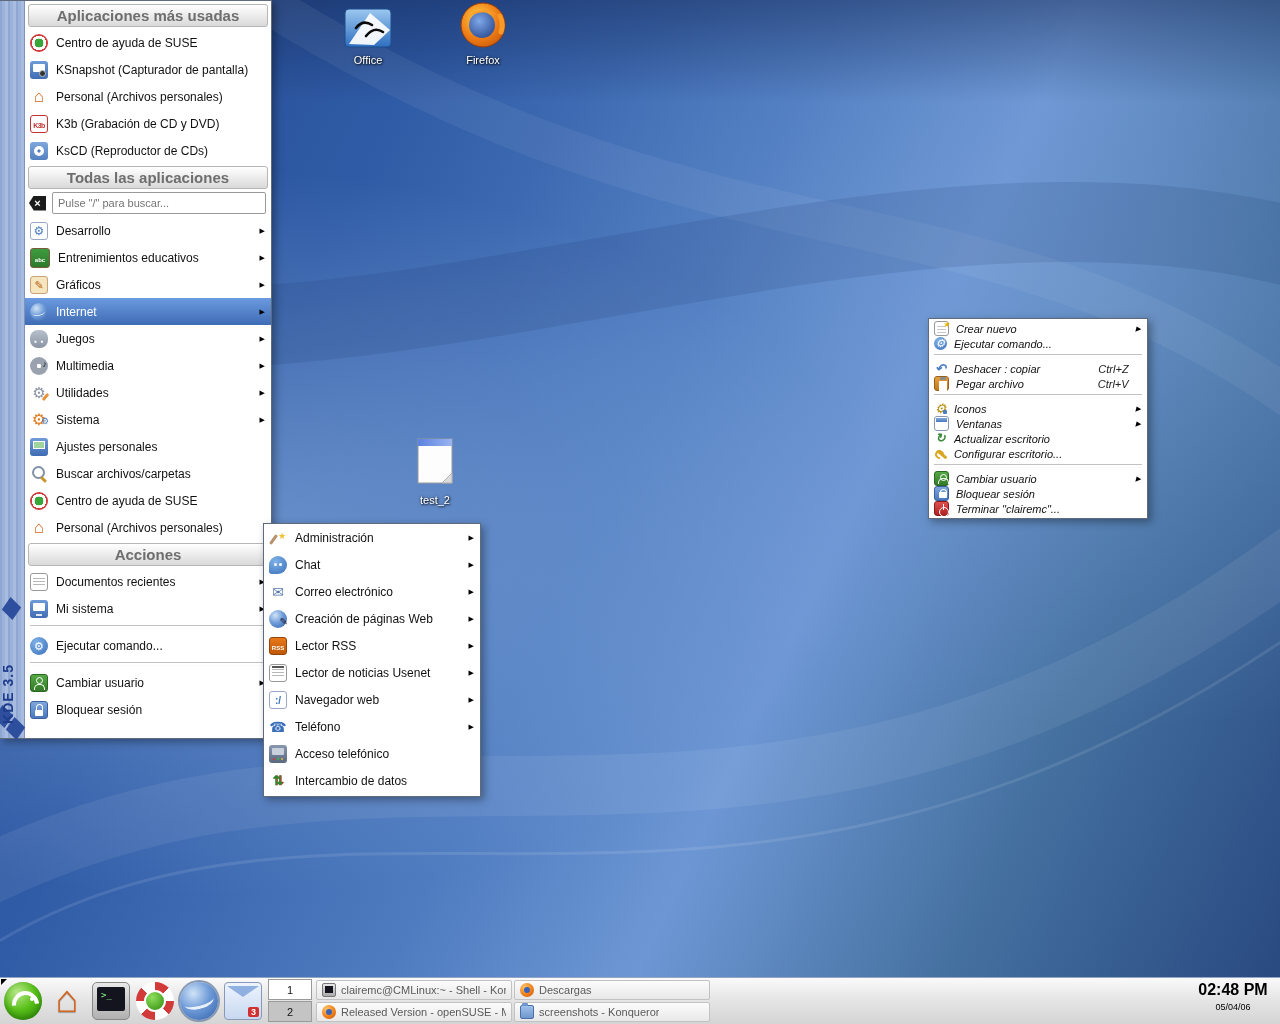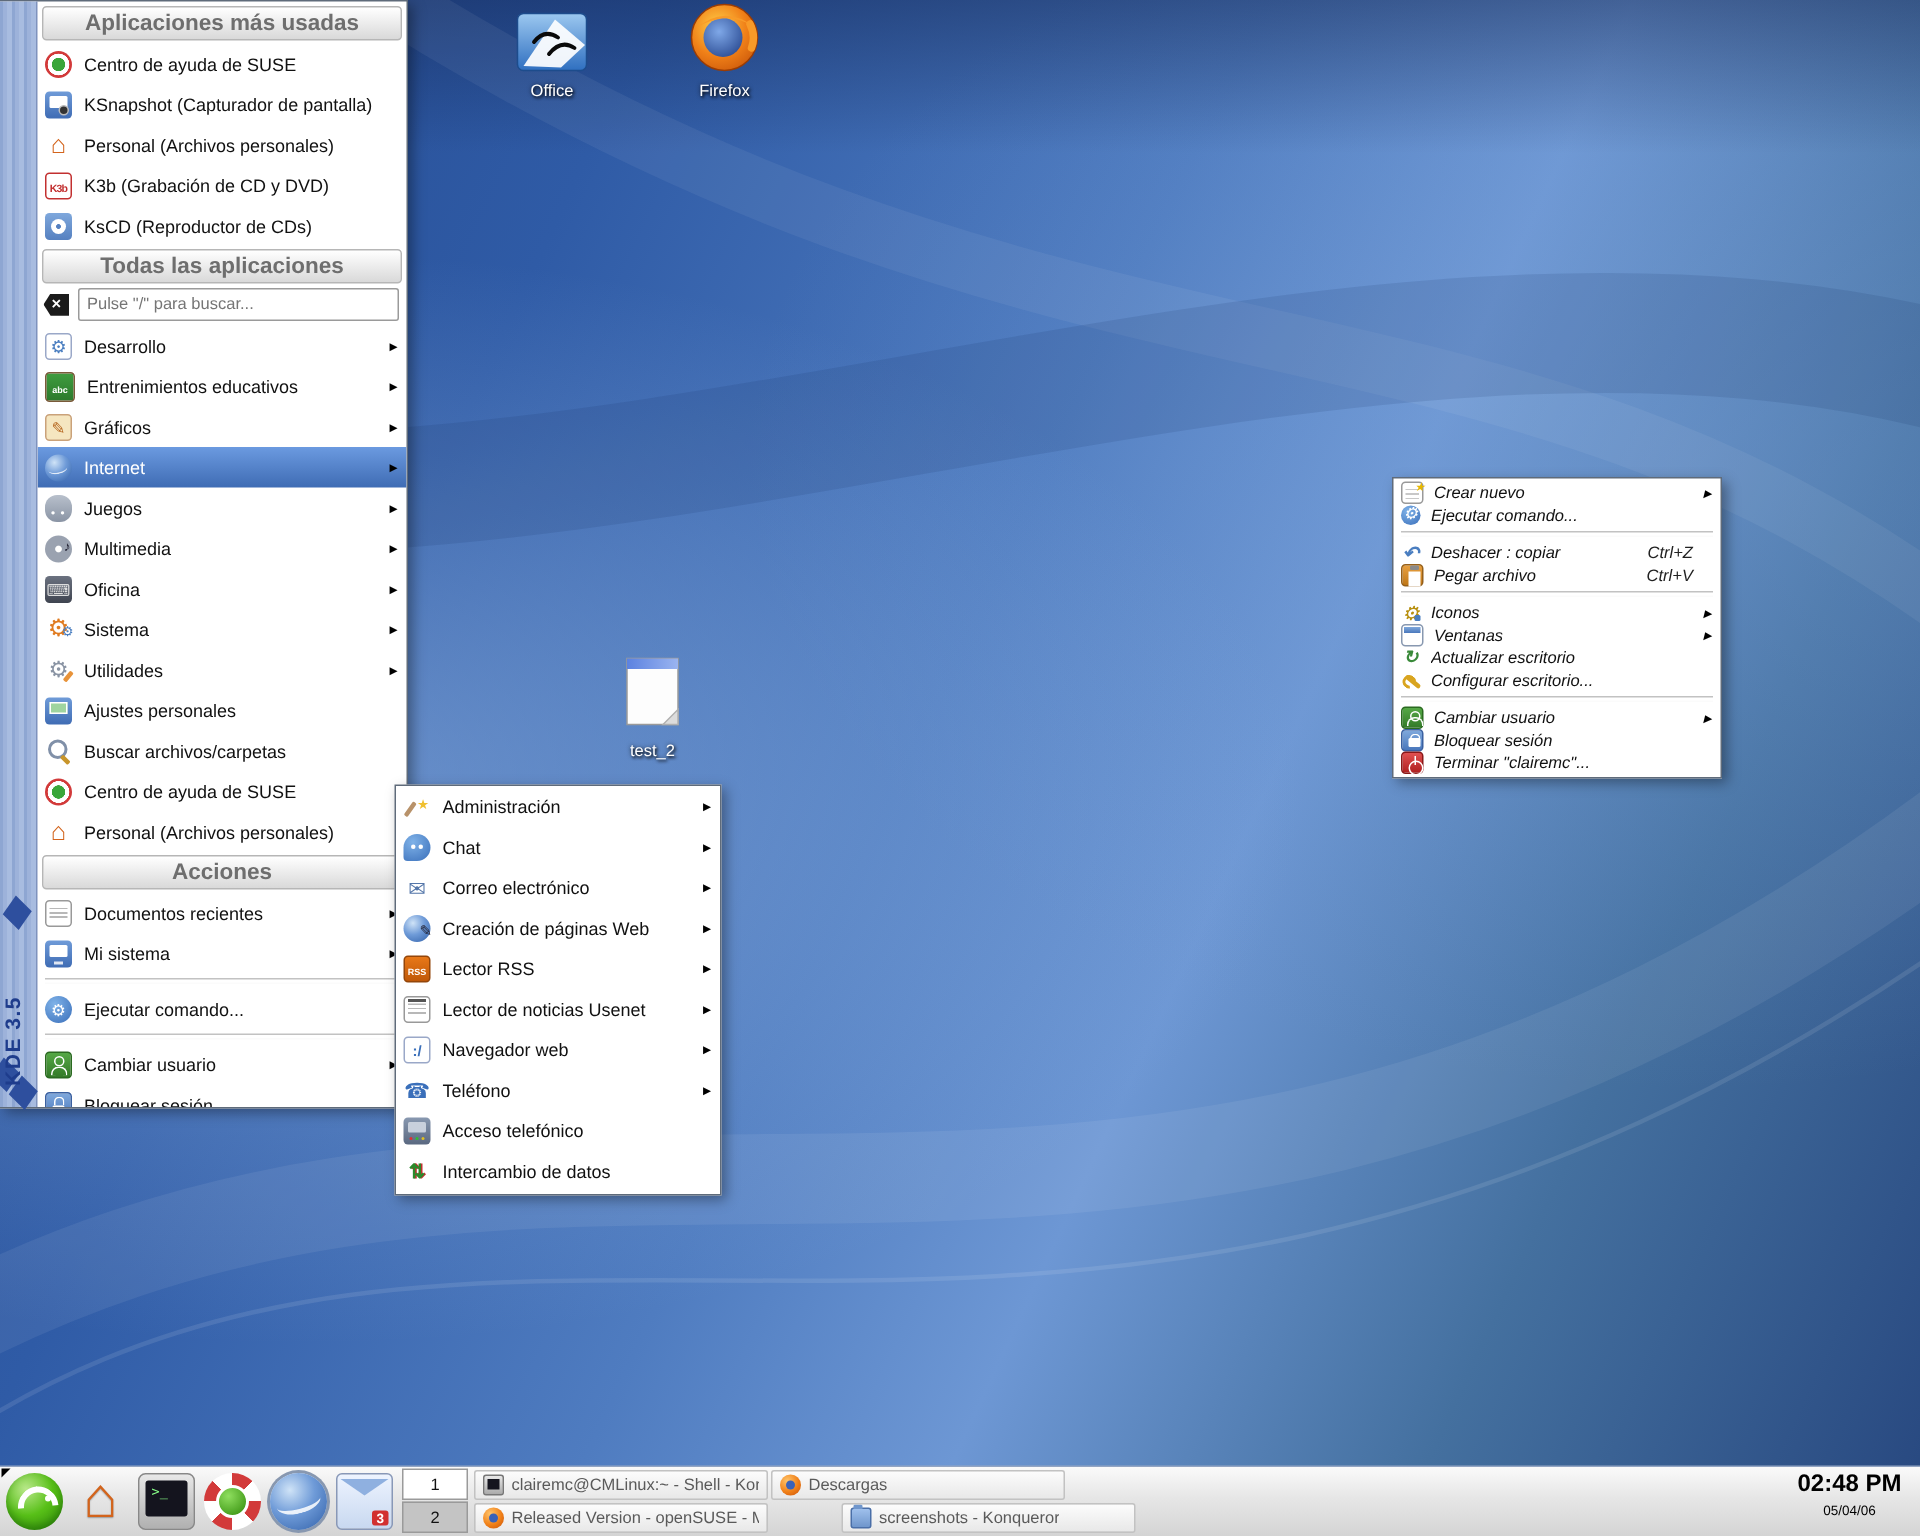--- a/index.html
+++ b/index.html
@@ -446,32 +446,27 @@
             <span class="ic ic-games"></span>
             <span class="mlabel">Juegos</span>
             <span class="arrow">▶</span>
           </div>
           <div class="mrow">
             <span class="ic ic-multimedia"></span>
             <span class="mlabel">Multimedia</span>
             <span class="arrow">▶</span>
           </div>
           <div class="mrow">
-            <span class="ic ic-office-cat"></span>
-            <span class="mlabel">Oficina</span>
+            <span class="ic ic-utilities"></span>
+            <span class="mlabel">Utilidades</span>
             <span class="arrow">▶</span>
           </div>
           <div class="mrow">
             <span class="ic ic-system"></span>
             <span class="mlabel">Sistema</span>
-            <span class="arrow">▶</span>
-          </div>
-          <div class="mrow">
-            <span class="ic ic-utilities"></span>
-            <span class="mlabel">Utilidades</span>
             <span class="arrow">▶</span>
           </div>
           <div class="mrow">
             <span class="ic ic-personal-settings"></span>
             <span class="mlabel">Ajustes personales</span>
             <span class="arrow" style="visibility: hidden;">▶</span>
           </div>
           <div class="mrow">
             <span class="ic ic-search"></span>
             <span class="mlabel">Buscar archivos/carpetas</span>
@@ -674,21 +669,21 @@
     <span class="tklabel">clairemc@CMLinux:~ - Shell - Konsole</span>
   </div>
   <div class="taskbtn" style="left:514px;top:980px;width:196px;">
     <span class="tk tk-firefox"></span>
     <span class="tklabel">Descargas</span>
   </div>
   <div class="taskbtn" style="left:316px;top:1002px;width:196px;">
     <span class="tk tk-firefox"></span>
     <span class="tklabel">Released Version - openSUSE - Mozilla</span>
   </div>
-  <div class="taskbtn" style="left:514px;top:1002px;width:196px;margin-left:47px;">
+  <div class="taskbtn" style="left:514px;top:1002px;width:196px;">
     <span class="tk tk-folder"></span>
     <span class="tklabel">screenshots - Konqueror</span>
   </div>
 
   <div id="tray">
 
   <span class="ic tray"></span>
       <span class="ic tray"></span>
       <span class="ic tray"></span>
       <span class="ic tray"></span>

